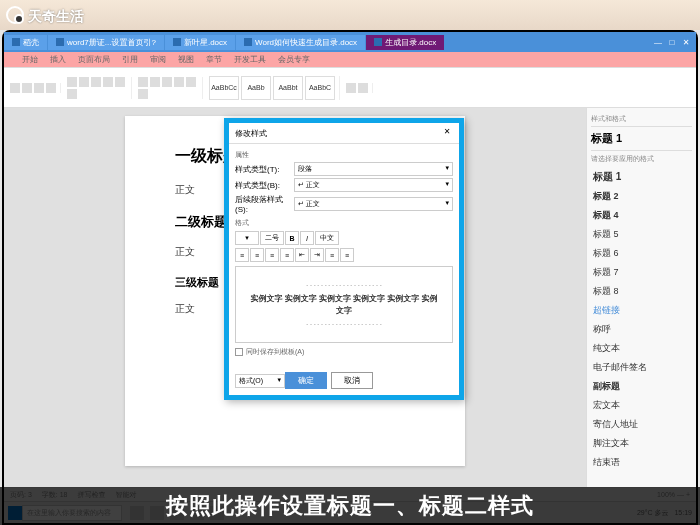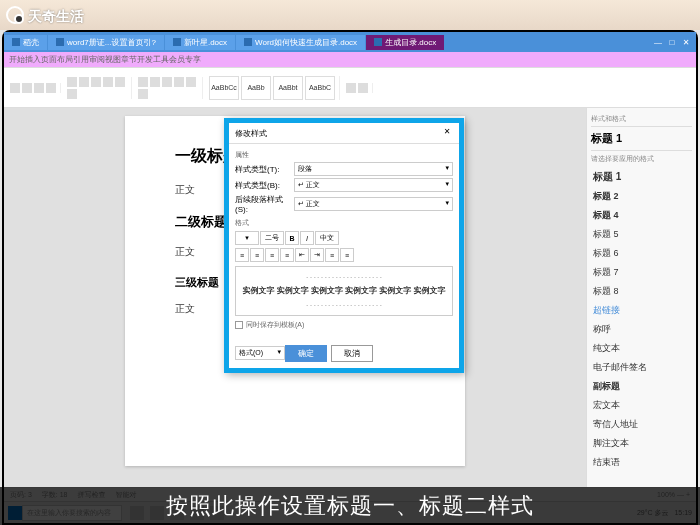--- a/index.html
+++ b/index.html
@@ -9,21 +9,21 @@
 .watermark-icon{position:absolute;top:6px;left:6px;width:18px;height:18px;border:2px solid #fff;border-radius:50%;z-index:100}
 .watermark-icon::after{content:"";position:absolute;width:6px;height:6px;border:2px solid #fff;border-radius:50%;bottom:-2px;right:-2px;background:#333}
 .monitor{position:absolute;top:30px;left:2px;right:2px;bottom:0;background:#000;border-radius:8px 8px 0 0;padding:2px}
 .screen{width:100%;height:100%;background:#f0f0f0;position:relative;overflow:hidden}
 .tabs{height:20px;background:#4a90d9;display:flex;font-size:8px;color:#fff;align-items:center}
 .tab{padding:2px 8px;background:#5ba0e9;margin-right:1px;display:flex;align-items:center;gap:3px;white-space:nowrap}
 .tab.active{background:#701a75}
 .tab-icon{width:8px;height:8px;background:#2b6cb0;display:inline-block}
 .window-controls{margin-left:auto;display:flex;gap:2px;padding-right:4px}
 .wc{width:12px;height:12px;display:flex;align-items:center;justify-content:center;font-size:8px}
-.ribbon-menu{height:16px;background:#f0abfc;border-bottom:1px solid #ddd;display:flex;font-size:8px;padding:2px 5px;color:#666}
+.ribbon-menu{height:16px;background:#fca5a5;border-bottom:1px solid #ddd;display:flex;font-size:8px;padding:2px 18px;gap:12px;color:#666}
 .ribbon{height:40px;background:#fff;border-bottom:1px solid #ddd;display:flex;font-size:7px;padding:2px;gap:2px;align-items:center;color:#888}
 .ribbon-group{display:flex;flex-direction:column;align-items:center;padding:0 4px;border-right:1px solid #eee}
 .ribbon-icons{display:flex;gap:2px;flex-wrap:wrap;max-width:60px}
 .ri{width:10px;height:10px;background:#ddd}
 .style-box{width:30px;height:24px;border:1px solid #ddd;font-size:7px;display:flex;align-items:center;justify-content:center;color:#333}
 .workspace{position:absolute;top:76px;left:0;right:0;bottom:36px;background:#e0e0e0;display:flex}
 .doc-area{flex:1;padding:8px 20px;overflow:hidden;position:relative}
 .page{width:340px;background:#fff;margin:0 auto;padding:30px 50px;min-height:350px;box-shadow:0 1px 3px rgba(0,0,0,.2)}
 .h1{font-size:16px;font-weight:bold;margin-bottom:16px;color:#000}
 .body-text{font-size:10px;margin-bottom:16px;color:#333}
@@ -35,42 +35,42 @@
 .dialog-body{padding:6px}
 .dialog-label{color:#666;font-size:7px}
 .dialog-row{display:flex;align-items:center;gap:4px;margin:2px 0}
 .dialog-input{border:1px solid #ccc;padding:1px 3px;font-size:7px;flex:1;background:#fff}
 .dialog-input.selected{background:#4a90d9;color:#fff}
 .dialog-select{border:1px solid #ccc;padding:1px 3px;font-size:7px;flex:1;background:#fff;position:relative}
 .dialog-select::after{content:"▾";position:absolute;right:3px}
 .fmt-toolbar{display:flex;gap:1px;margin:3px 0;flex-wrap:wrap}
 .fmt-btn{width:14px;height:14px;border:1px solid #ccc;font-size:7px;display:flex;align-items:center;justify-content:center;background:#fff}
 .fmt-btn.wide{width:24px}
-.preview{border:1px solid #ccc;padding:6px;margin:4px 0;font-size:6px;color:#999;text-align:center;line-height:1.4}
+.preview{border:1px solid #ccc;padding:14px;margin:4px 0;font-size:6px;color:#999;text-align:center;line-height:1.4}
 .preview-text{color:#333;font-size:8px;font-weight:bold;margin:4px 0}
 .dialog-footer{display:flex;padding:6px;align-items:center}
 .dialog-btn{border:1px solid #999;padding:2px 12px;font-size:8px;background:#fff;cursor:pointer}
 .dialog-btn.primary{background:#4a90d9;color:#fff;border-color:#4a90d9}
 .checkbox-row{display:flex;align-items:center;gap:3px;font-size:7px;color:#666;margin:3px 0}
 .checkbox{width:8px;height:8px;border:1px solid #999}
 .side-panel{width:110px;background:#f8f8f8;border-left:1px solid #ddd;padding:4px;font-size:8px;overflow:hidden}
 .panel-header{font-size:7px;color:#888;padding:2px 0;border-bottom:1px solid #ddd}
 .panel-title{font-size:11px;font-weight:bold;padding:4px 0;border-bottom:1px solid #ddd}
 .panel-sub{font-size:7px;color:#888;padding:3px 0}
 .style-item{padding:3px 2px;font-size:9px;color:#333;cursor:pointer}
 .style-item.h1s{font-weight:bold;font-size:10px}
 .style-item.h2s{font-weight:bold;font-size:9px}
 .style-item.blue{color:#4a90d9}
 .statusbar{position:absolute;bottom:22px;left:0;right:0;height:14px;background:#f0f0f0;border-top:1px solid #ddd;display:flex;font-size:7px;color:#888;align-items:center;padding:0 6px;gap:10px}
 .taskbar{position:absolute;bottom:0;left:0;right:0;height:22px;background:#e8e8e8;border-top:1px solid #ccc;display:flex;align-items:center;font-size:7px;padding:0 4px}
 .task-search{background:#fff;border:1px solid #ccc;padding:2px 4px;width:100px;font-size:7px;color:#999}
 .task-icons{display:flex;gap:6px;margin-left:8px}
 .ti{width:14px;height:14px;background:#ccc}
 .task-right{margin-left:auto;display:flex;align-items:center;gap:6px;color:#666}
-.subtitle{position:absolute;bottom:0;left:0;right:0;height:38px;background:rgba(0,0,0,.75);color:#fff;font-size:22px;font-weight:normal;display:flex;align-items:center;justify-content:center;z-index:200;letter-spacing:1px}
+.subtitle{position:absolute;bottom:0;left:0;right:0;height:38px;background:rgba(0,0,0,.75);color:#fff;font-size:22px;font-weight:bold;display:flex;align-items:center;justify-content:center;z-index:200;letter-spacing:1px}
 </style>
 </head>
 <body>
 
 <div class="desk"></div>
 <div class="watermark-icon"></div>
 <div class="watermark">天奇生活</div>
 
 <div class="monitor">
 <div class="screen">

